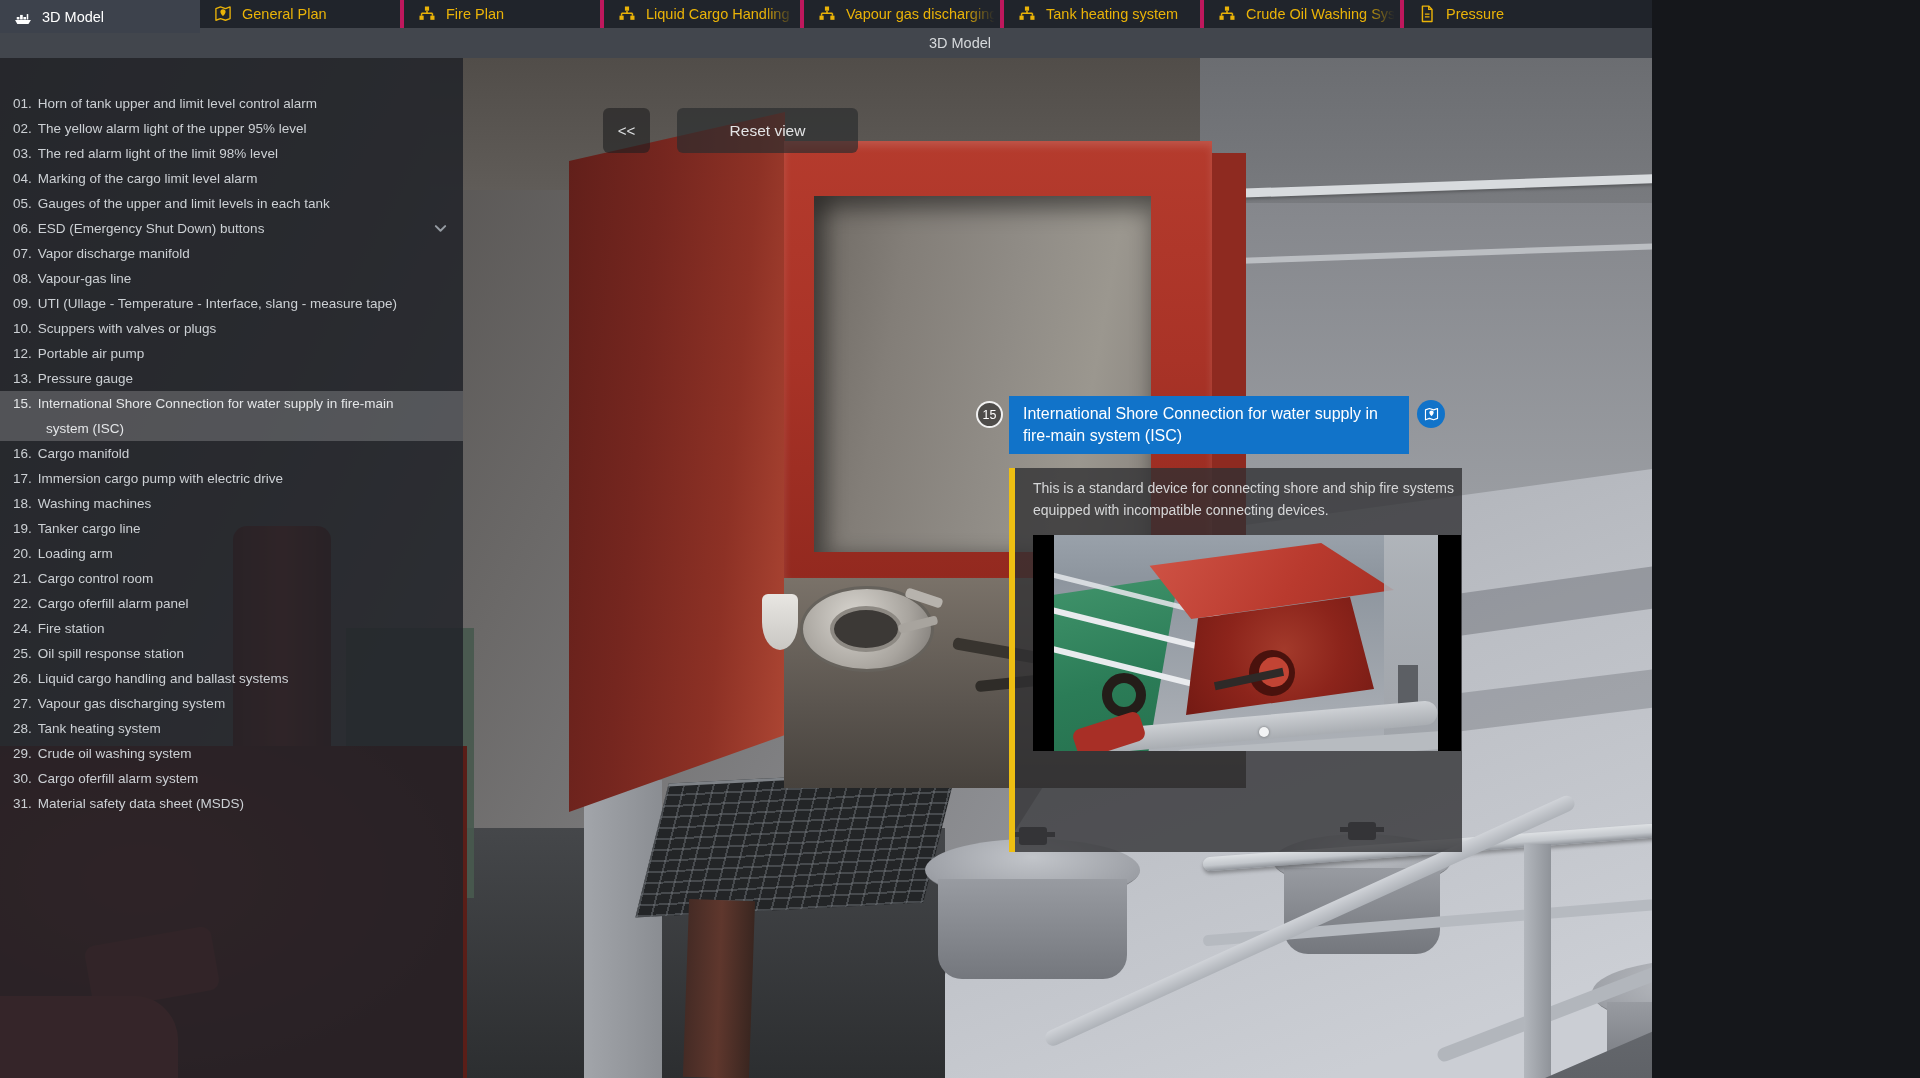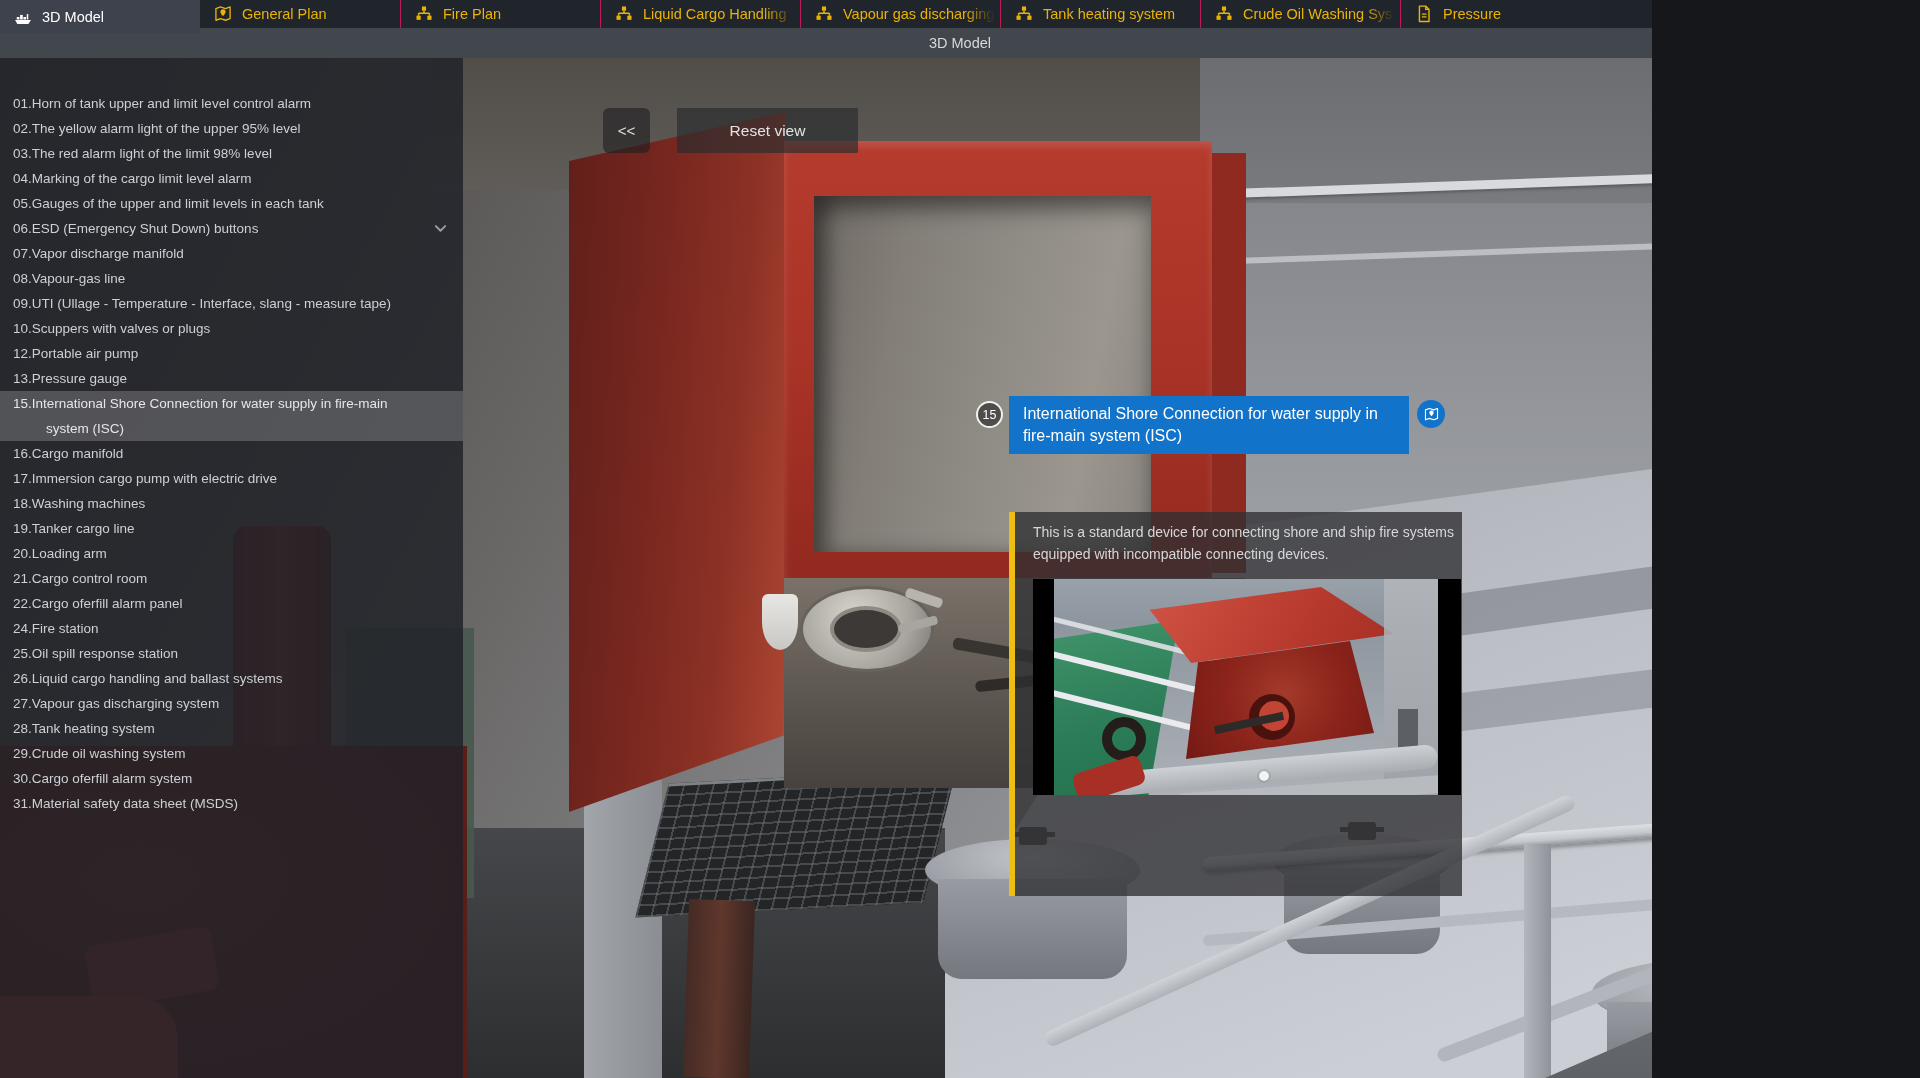--- a/index.html
+++ b/index.html
@@ -5,21 +5,21 @@
   html,body{margin:0;padding:0;background:#15171b;}
   *{box-sizing:border-box;}
   #stage{position:relative;width:1652px;height:1078px;overflow:hidden;
          font-family:"Liberation Sans","DejaVu Sans",sans-serif;-webkit-font-smoothing:antialiased;}
 
   
   .tabbar{position:absolute;left:0;top:0;width:1920px;height:28px;background:#1f232a;z-index:30;display:flex;}
   .tabs{display:flex;height:28px;}
   .tab{width:200px;height:28px;display:flex;align-items:center;gap:9px;padding-left:13px;
        background:#20242b;color:#eab308;font-size:14.5px;cursor:default;position:relative;overflow:hidden;}
-  .tab + .tab{border-left:1px solid #be185d;}
+  .tab + .tab{border-left:4px solid #be185d;}
   .tab.active{background:#3d424c;color:#ffffff;height:33px;z-index:2;border-left:none;}
   .tab.active + .tab{border-left:none;}
   .tlabel{white-space:nowrap;overflow:hidden;}
   .tab.truncated::after{content:'';position:absolute;right:0;top:0;bottom:0;width:36px;
        background:linear-gradient(90deg,rgba(32,36,43,0),#20242b 85%);}
   .ticon{width:20px;height:20px;flex:0 0 auto;color:currentColor;}
   .winbtns{position:absolute;right:4px;top:0;height:28px;display:flex;z-index:3;}
   .winbtn{width:37px;height:28px;display:flex;align-items:center;justify-content:center;
           background:transparent;border:none;color:#ced2d6;padding:0;}
   .wicon{width:15px;height:15px;}
@@ -96,43 +96,43 @@
   .sc-post1{left:1524px;top:786px;width:27px;height:234px;background:linear-gradient(90deg,#b3b7bd,#8f9399);}
   .sc-post2{left:1763px;top:618px;width:17px;height:172px;background:#9ea2a8;}
   .sc-corner{left:1545px;top:855px;width:375px;height:165px;background:linear-gradient(#71747a,#5f6267);
       clip-path:polygon(0 100%,100% 2%,100% 100%);}
 
   
   .sidebar{position:absolute;left:0;top:0;width:463px;height:1020px;background:rgba(32,35,40,.84);z-index:10;}
   .slist{position:absolute;left:0;top:33px;width:100%;}
   .s-item{position:relative;padding:0 10px 0 46px;text-indent:-33px;line-height:25px;
           font-size:13.5px;color:#ccd0d4;cursor:pointer;}
-  .s-item .s-num{}
+  .s-item .s-num{margin-right:6px;}
   .s-item .s-label{white-space:pre;}
   .s-item.selected{background:rgba(255,255,255,.2);color:#e4e6e8;}
   .s-item .chev{display:none;position:absolute;right:13px;top:6px;width:19px;height:14px;color:#969ca3;}
   .s-item.expandable .chev{display:block;}
 
   
   .btn-collapse{position:absolute;left:603px;top:50px;width:47px;height:45px;border:none;border-radius:6px;
       background:rgba(30,30,32,.6);color:#dfe1e3;font-size:15px;z-index:12;font-family:inherit;}
-  .btn-reset{position:absolute;left:677px;top:50px;width:181px;height:45px;border:none;border-radius:1px;
+  .btn-reset{position:absolute;left:677px;top:50px;width:181px;height:45px;border:none;border-radius:6px;
       background:rgba(42,44,46,.68);color:#e3e4e5;font-size:15.5px;z-index:12;font-family:inherit;}
 
   
   .marker{position:absolute;left:976px;top:343px;width:27px;height:27px;border-radius:50%;z-index:14;
       border:2px solid rgba(255,255,255,.92);background:rgba(25,25,25,.55);color:#fff;
       display:flex;align-items:center;justify-content:center;font-size:12.5px;}
   .co-header{position:absolute;left:1009px;top:338px;width:400px;z-index:14;background:#1173c9;color:#fff;
       padding:7px 14px;font-size:16px;line-height:22px;}
   .co-mapbtn{position:absolute;left:1417px;top:342px;width:28px;height:28px;border-radius:50%;border:none;
       background:#1173c9;color:#fff;z-index:14;display:flex;align-items:center;justify-content:center;padding:0;}
   .co-mapbtn svg{width:17px;height:17px;}
   .co-panel{position:absolute;left:1009px;top:410px;width:453px;height:384px;z-index:13;
-      background:rgba(47,48,50,.78);border-left:6px solid #eebf12;padding:10px 0 0 18px;margin-top:44px;}
+      background:rgba(47,48,50,.78);border-left:6px solid #eebf12;padding:10px 0 0 18px;}
   .co-desc{width:424px;color:#d6d7d8;font-size:14px;line-height:21.5px;}
   .co-photo{position:relative;margin-top:14px;width:428px;height:216px;background:#000;}
   .co-photo div{position:absolute;}
   .ph-inner{left:21px;top:0;width:384px;height:216px;overflow:hidden;
       background:linear-gradient(180deg,#99a1aa,#8d959e 20%,#adb1b7);}
   .ph-green{left:0;top:30px;width:215px;height:186px;clip-path:polygon(0 16%,58% 6%,44% 100%,0 100%);
       background:linear-gradient(165deg,#43966d,#2b7c57 55%,#256f4d);}
   .ph-r1{left:-10px;top:95px;width:200px;height:6px;background:#e9ebee;transform:rotate(14deg);}
   .ph-r2{left:-10px;top:135px;width:210px;height:6px;background:#e9ebee;transform:rotate(14deg);}
   .ph-r3{left:-6px;top:60px;width:190px;height:5px;background:#dfe2e5;opacity:.9;transform:rotate(14deg);}

